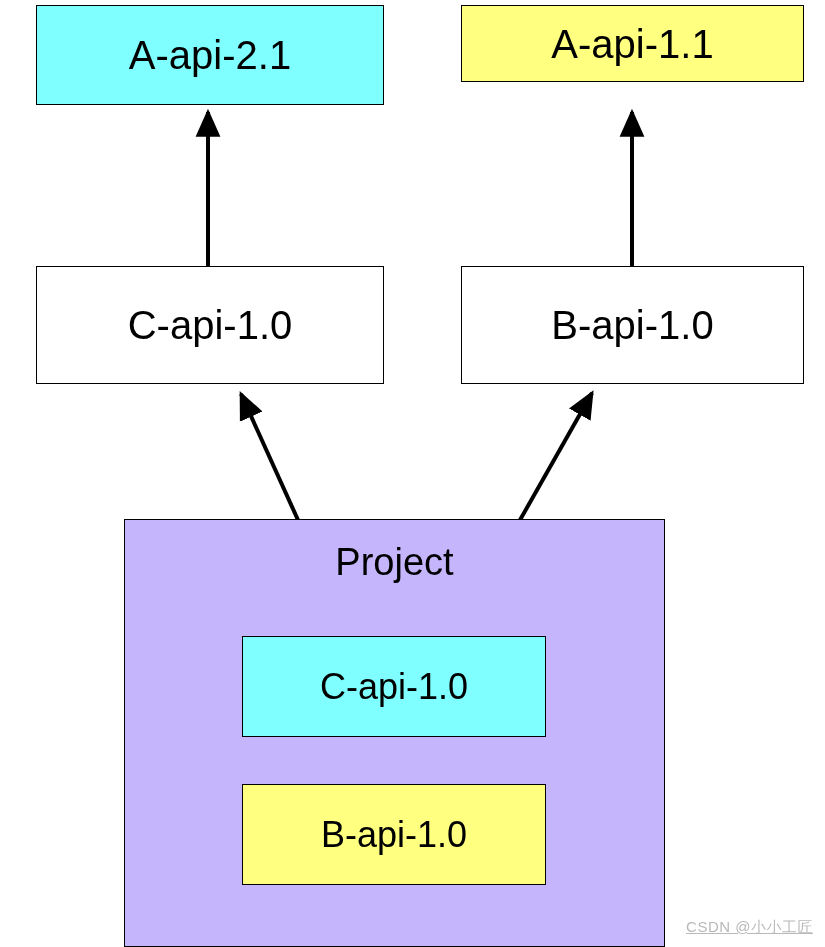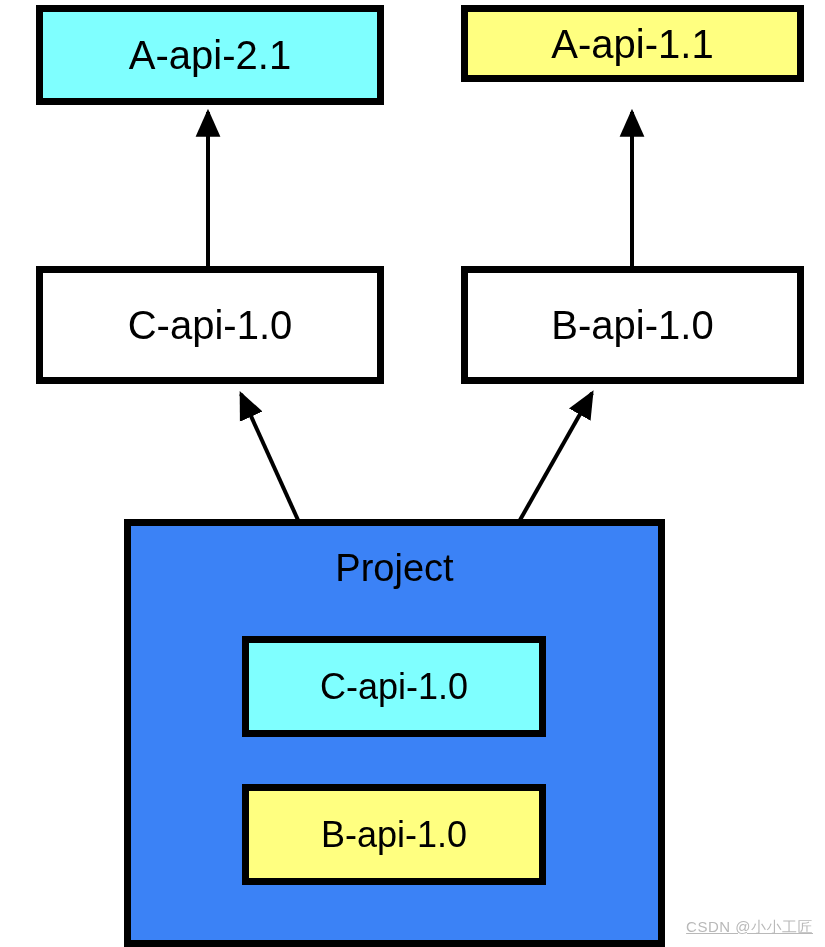--- a/index.html
+++ b/index.html
@@ -13,21 +13,21 @@
   #diagram-root {
     position: relative;
     width: 825px;
     height: 947px;
     background: #ffffff;
     overflow: hidden;
   }
   .node {
     position: absolute;
     box-sizing: border-box;
-    border: 7px solid #000000;
+    border: 1px solid #000000;
     display: flex;
     align-items: center;
     justify-content: center;
     color: #000000;
     z-index: 3;
   }
   .node-label {
     line-height: 1;
     white-space: nowrap;
   }
@@ -51,21 +51,21 @@
   #node-b-api-10 {
     left: 461px; top: 266px; width: 343px; height: 118px;
     background: #ffffff;
   }
   #node-c-api-10 .node-label,
   #node-b-api-10 .node-label { font-size: 40px; }
 
   
   #node-project {
     left: 124px; top: 519px; width: 541px; height: 428px;
-    background: #3b82f6;
+    background: #c4b5fd;
     display: block;
     z-index: 2;
     padding-left: 38px;
   }
   #project-title {
     position: absolute;
     left: 0; right: 0; top: 23px;
     text-align: center;
     font-size: 38px;
     line-height: 1;

